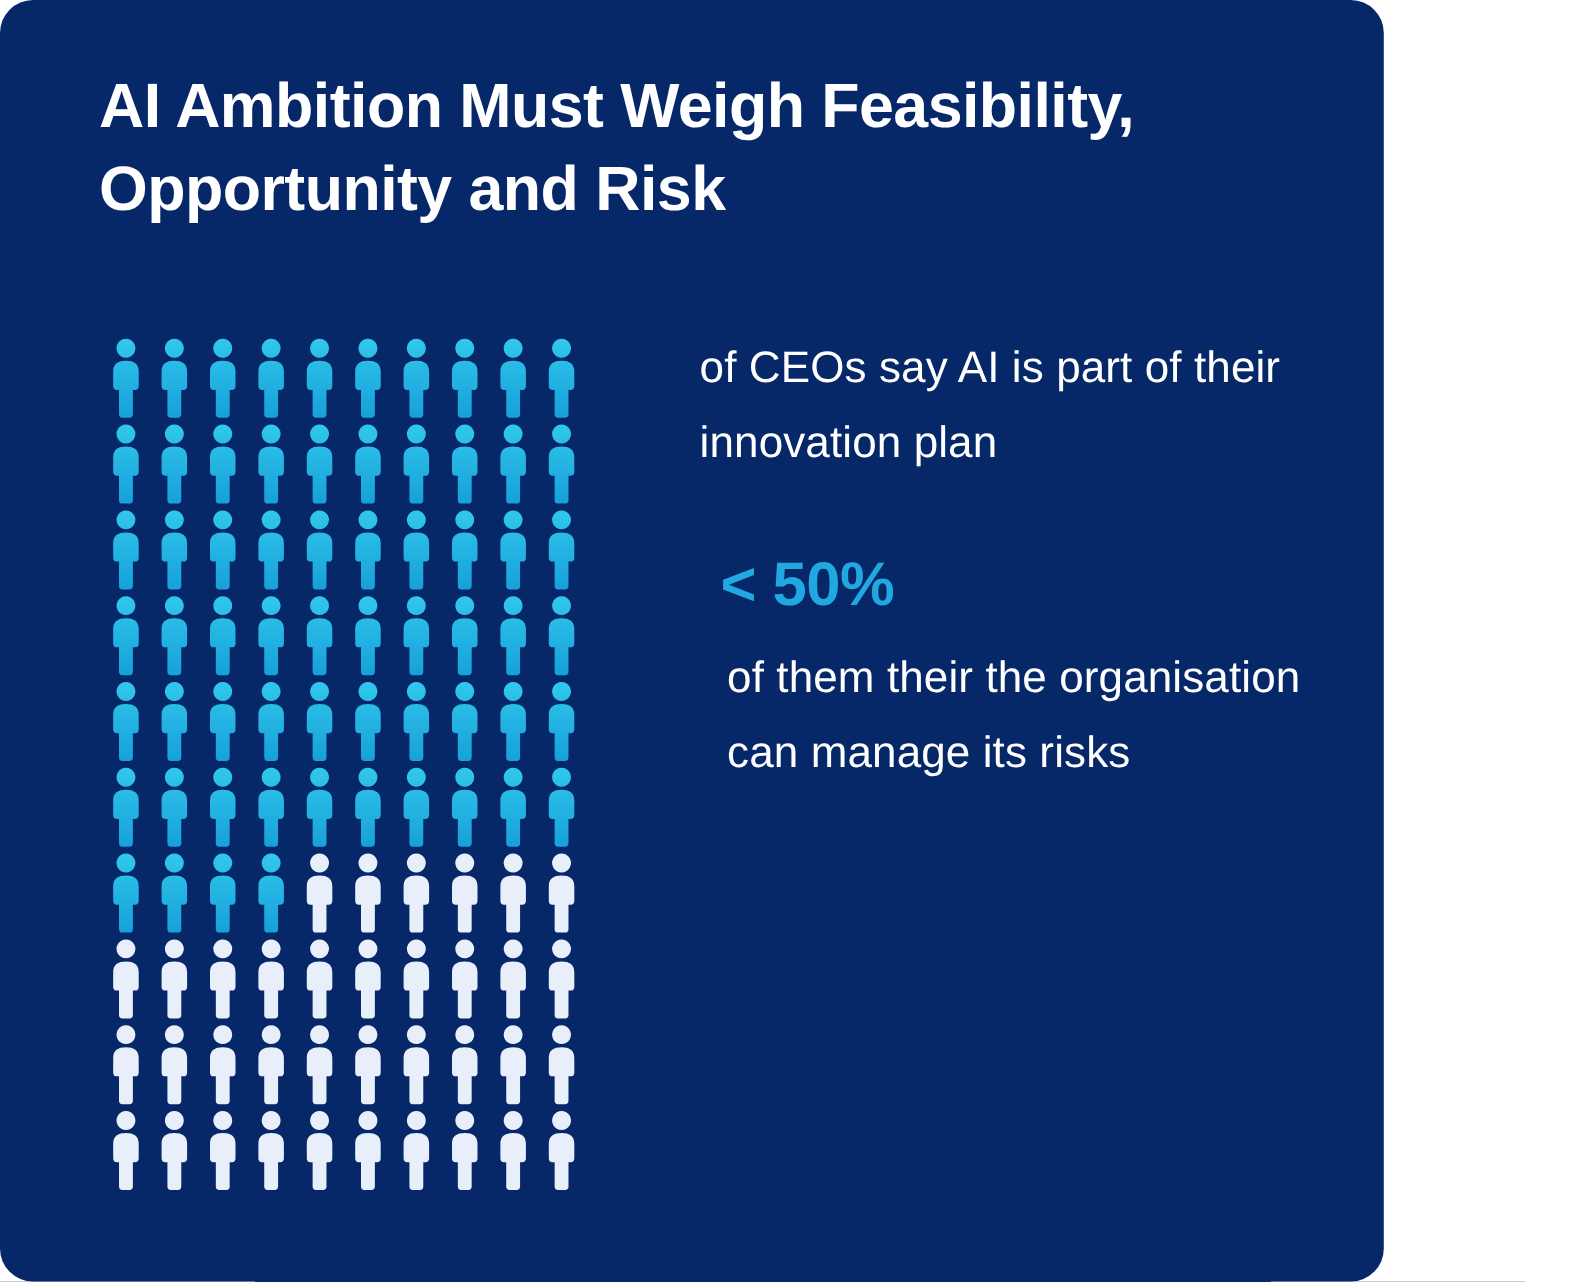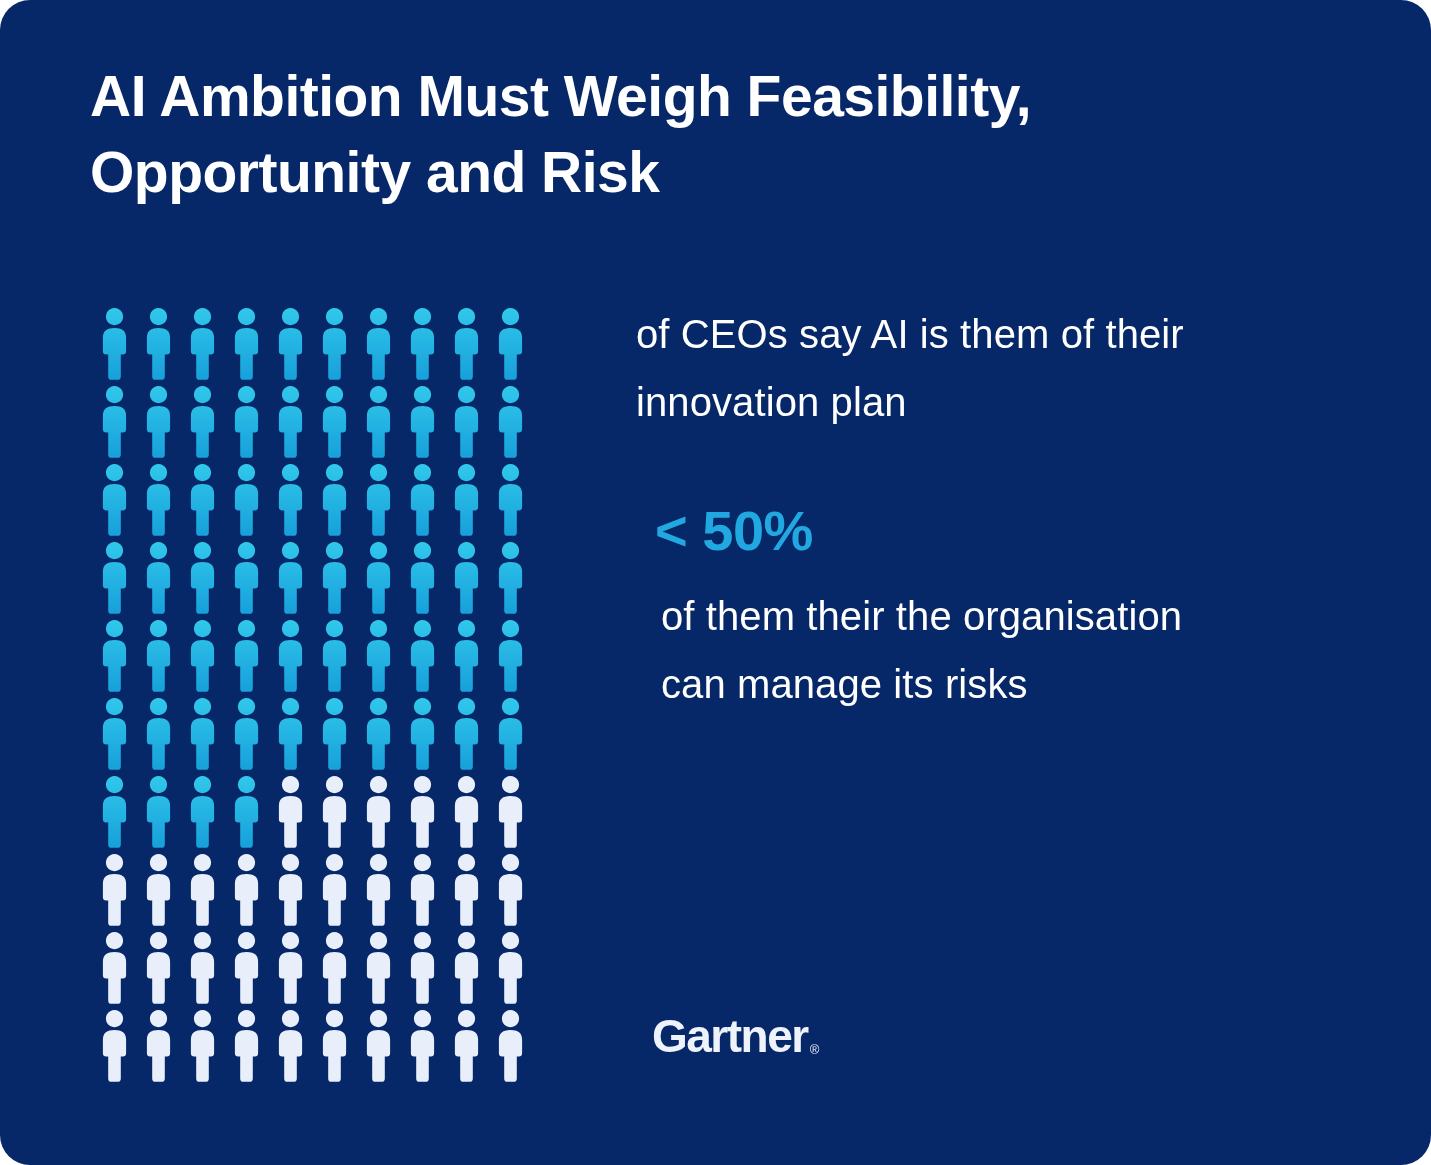--- a/index.html
+++ b/index.html
@@ -12,21 +12,21 @@
     width: 1431px;
     height: 1165px;
     font-family: "Liberation Sans", sans-serif;
     overflow: hidden;
   }
 
   #card {
     position: absolute;
     left: 0;
     top: 0;
-    width: 1431px;
+    width: 1258px;
     height: 1165px;
     box-sizing: border-box;
     background: #062768;
     border-radius: 30px;
     overflow: hidden;
   }
 
   
   #title {
     position: absolute;
@@ -653,28 +653,24 @@
         <div class="picto-cell">
           <svg viewBox="0 0 33 75" xmlns="http://www.w3.org/2000/svg" aria-hidden="true">
             <path d="M16.5 2 a8.6 8.6 0 1 1 -0.01 0 Z M16.5 22 c-7.4 0 -11.6 2.9 -11.6 9.6 l0 13.6 c0 2.1 1.3 3.3 3.2 3.3 l2.1 0 l0 22.2 c0 2 1.1 3.1 3 3.1 l6.6 0 c1.9 0 3 -1.1 3 -3.1 l0 -22.2 l2.1 0 c1.9 0 3.2 -1.2 3.2 -3.3 l0 -13.6 c0 -6.7 -4.2 -9.6 -11.6 -9.6 Z" fill="#E8EFFA"></path>
           </svg>
         </div>
       </div>
     </div>
 
   <div id="stats">
     <div class="stat-block">
-      <div class="stat-desc">of CEOs say AI is them of their
+      <div class="stat-desc">of CEOs say AI is part of their
 innovation plan</div>
     </div>
     <div class="stat-block indented">
       <div class="stat-value">&lt; 50%</div>
       <div class="stat-desc">of them their the organisation
 can manage its risks</div>
     </div>
   </div>
 
-  <div id="logo">
-    <span id="logo-word">Gartner</span>
-    <span id="logo-reg">®</span>
-  </div>
 
 </div>
 
 </body></html>

